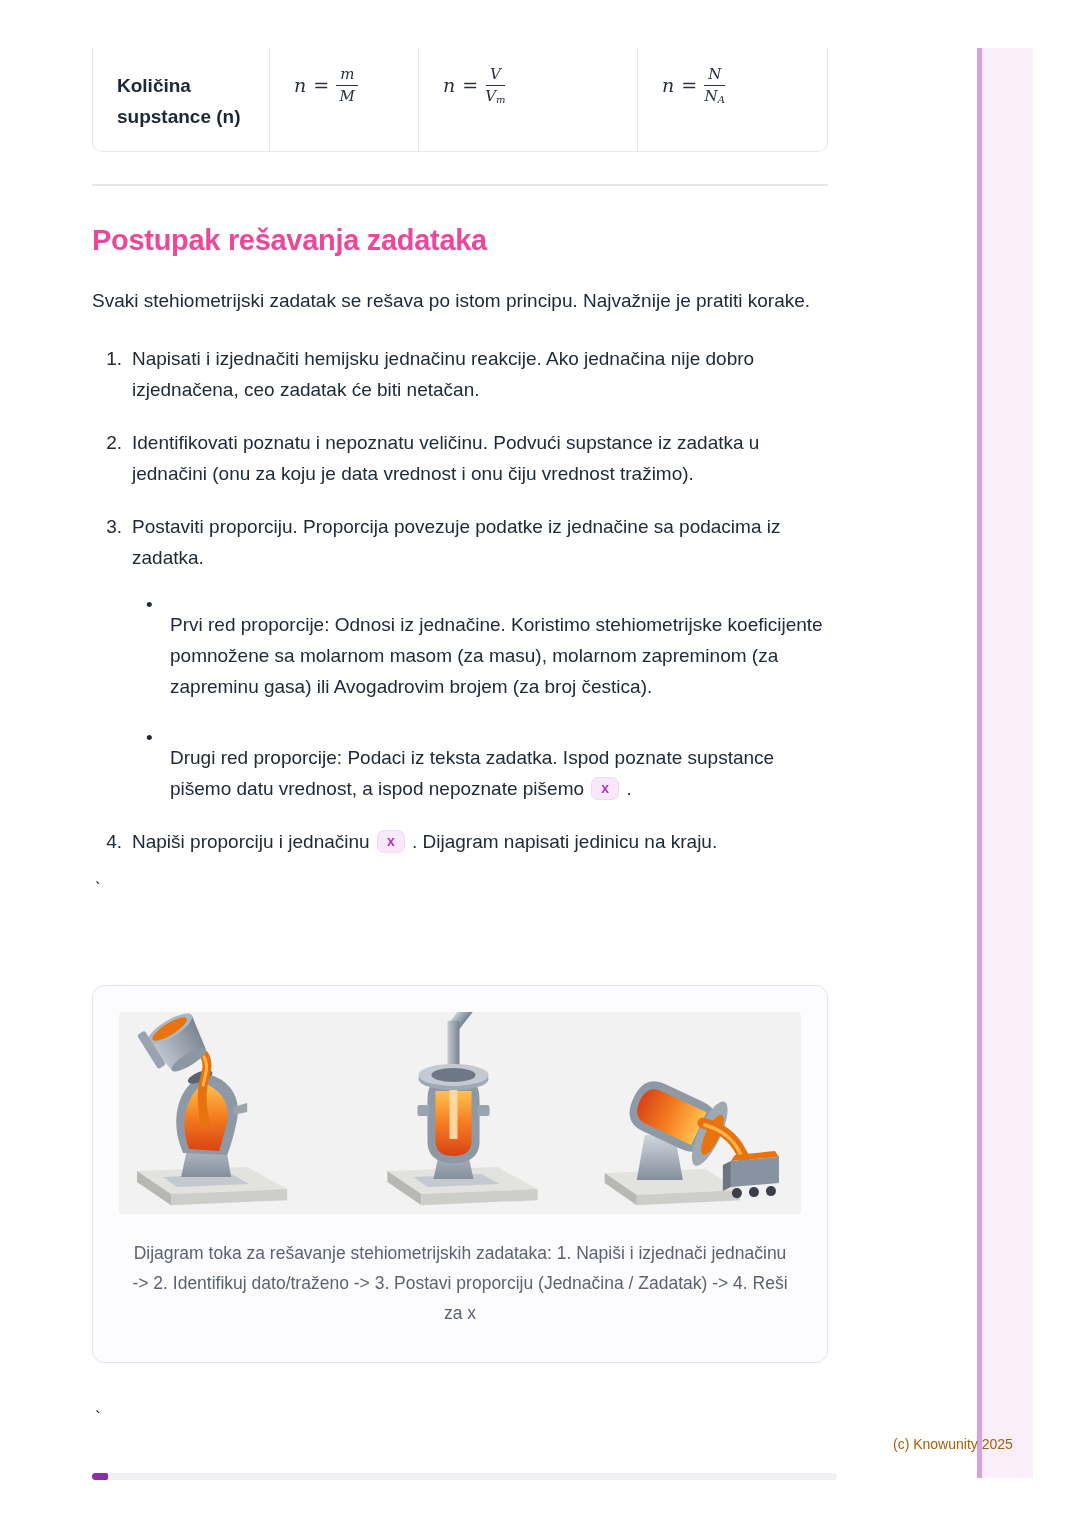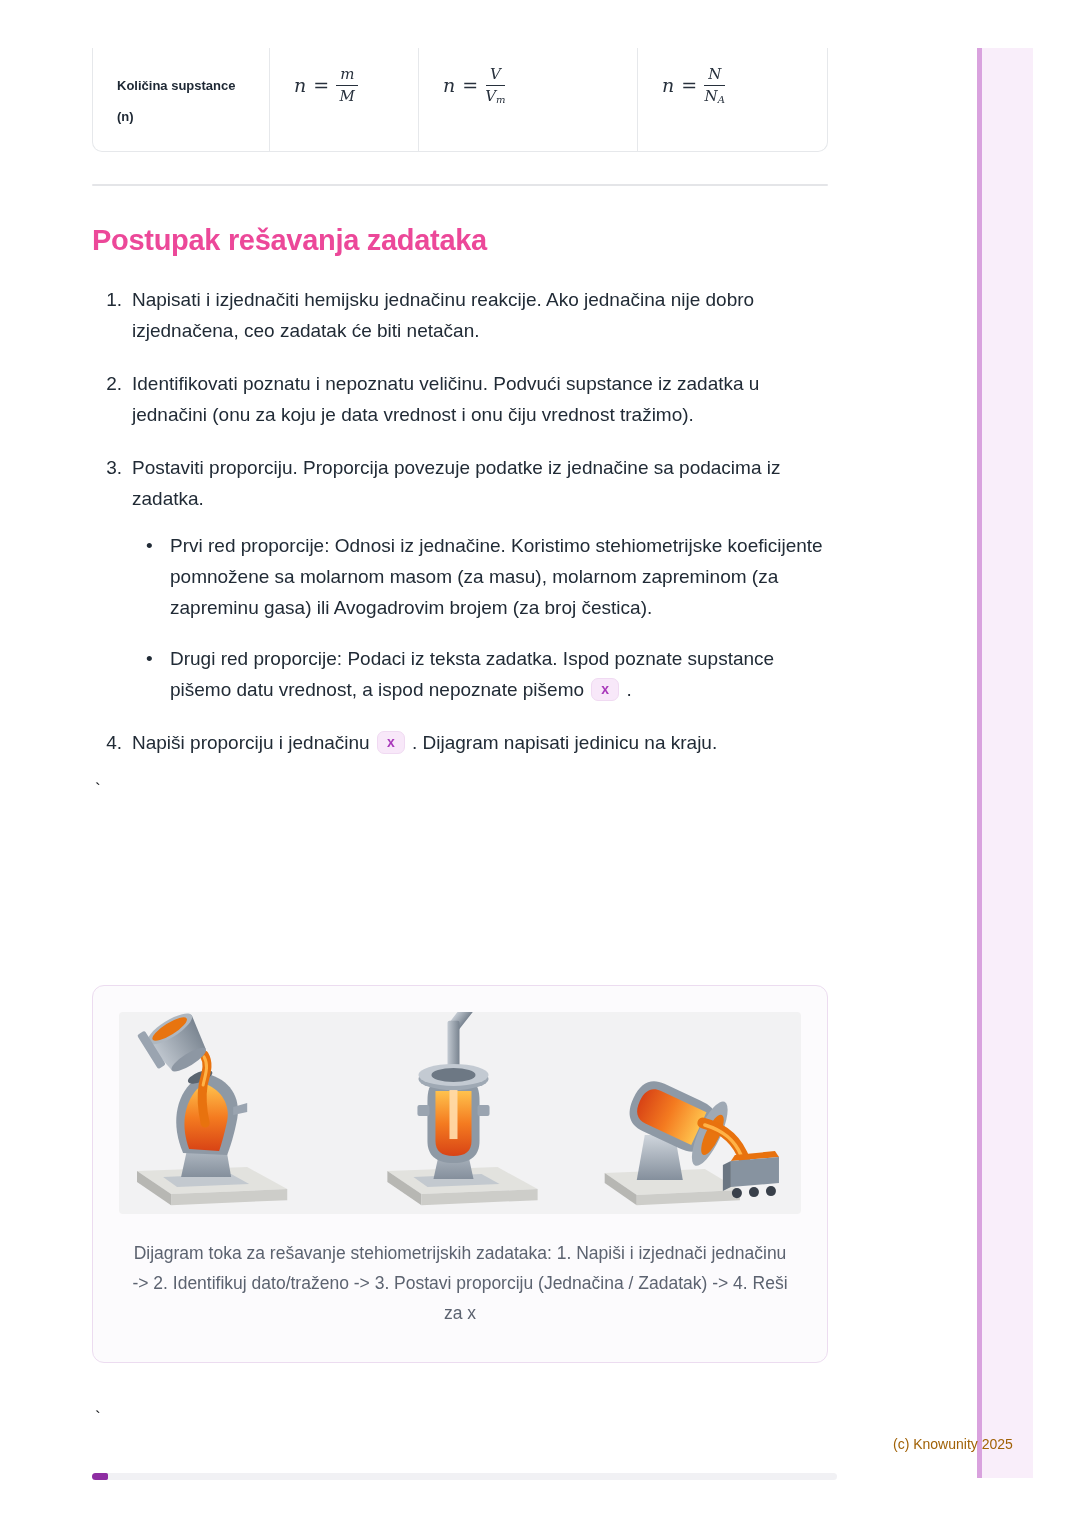--- a/index.html
+++ b/index.html
@@ -13,21 +13,21 @@
   .copyright { position:absolute; left:893px; top:1436px; font-size:14px; color:#a16207; z-index:3; }
 
   .content { position:absolute; left:92px; top:0; width:736px; color:#212b36; }
 
   
   .table-card { margin-top:48px; height:104px; display:flex;
                 border-left:1px solid #e6e8eb; border-right:1px solid #e6e8eb; border-bottom:1px solid #e6e8eb;
                 border-radius:0 0 10px 10px; overflow:hidden; }
   .t-cell { border-right:1px solid #e6e8eb; padding:18px 0 0 24px; }
   .t-cell:last-child { border-right:none; }
-  .t-head { width:177px; font-weight:700; font-size:13px; line-height:31px; padding-top:22px; padding-right:26px; color:#1d2733; }
+  .t-head { width:177px; font-weight:700; font-size:19px; line-height:31px; padding-top:22px; padding-right:26px; color:#1d2733; }
   .t-f1 { width:149px; } .t-f2 { width:219px; } .t-f3 { flex:1; }
   .math { font-family:"DejaVu Serif", serif; font-style:italic; font-size:19px; color:#27303c;
           display:inline-flex; align-items:center; gap:7px; }
   .math .eq { font-style:normal; }
   .frac { display:inline-flex; flex-direction:column; align-items:center; line-height:1; font-size:15px; transform:translateY(1px); }
   .frac .num { padding:0 4px 3px; border-bottom:1.2px solid #27303c; }
   .frac .den { padding-top:3px; }
   .frac sub { font-size:10px; font-style:italic; line-height:1; vertical-align:-2px; }
 
   .divider { height:2px; background:#e4e5e8; margin-top:32px; border-radius:1px; }
@@ -40,21 +40,21 @@
   .steps { margin-top:26px; }
   .step { display:flex; margin-bottom:22px; }
   .step-num { width:30px; flex:none; text-align:right; margin-right:10px; font-size:19px; line-height:31px; }
   .step-body { flex:1; font-size:19px; line-height:31px; }
   .lead { font-weight:400; }
 
   .bullets { margin:16px 0 0 14px; }
   .bullet { display:flex; margin-bottom:20px; }
   .bullet:last-child { margin-bottom:0; }
   .dot { width:24px; flex:none; font-size:19px; line-height:31px; }
-  .bullet-body { flex:1; font-size:19px; line-height:31px; }
+  .bullet-body { flex:1; font-size:19px; line-height:31px;margin-top:20px; }
 
   .badge { display:inline-block; background:#f8e8f9; border:1px solid #f0daf2; border-radius:7px;
            padding:2px 9px 3px; color:#a838ba; font-weight:700; font-size:14px; line-height:16px;
            vertical-align:2px; margin:0 2px; }
 
   .stray { font-size:17px; color:#15181c; margin-top:8px; margin-left:3px; height:22px; }
   .stray-2 { position:absolute; left:3px; top:1408px; height:22px; margin:0; }
 
   
   .figure-card { position:absolute; left:0; top:985px; width:736px;
@@ -110,20 +110,21 @@
               <span class="den"><span>N</span><sub>A</sub></span>
             </span>
         </span>
       </div>
     </div>
 
     <div class="divider"></div>
 
     <h1 class="section-title">Postupak rešavanja zadataka</h1>
 
+    <p class="intro">Svaki stehiometrijski zadatak se rešava po istom principu. Najvažnije je pratiti korake.</p>
 
     <div class="steps">
 
       <div class="step">
         <span class="step-num">1.</span>
         <span class="step-body"><span class="lead">Napisati i izjednačiti hemijsku jednačinu reakcije.</span><span> Ako jednačina nije dobro izjednačena, ceo zadatak će biti netačan.</span></span>
       </div>
 
       <div class="step">
         <span class="step-num">2.</span>

